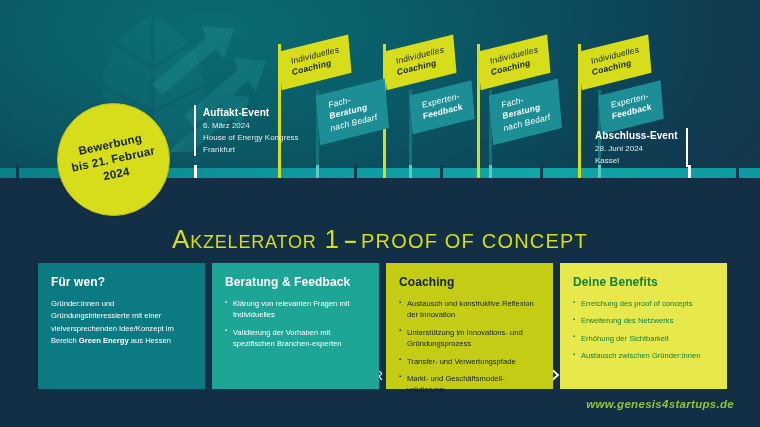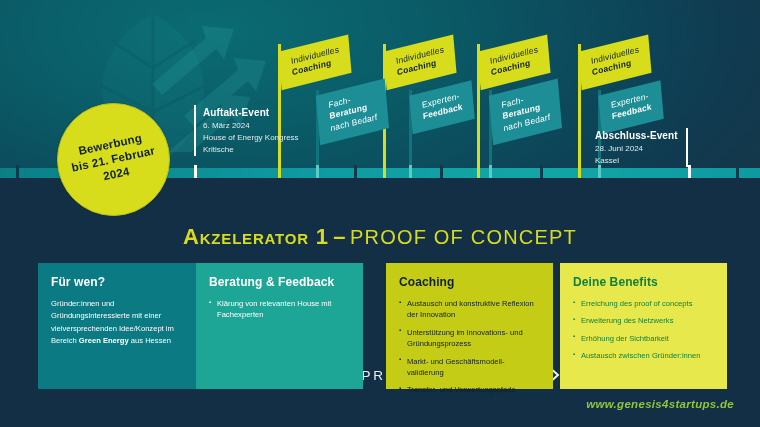--- a/index.html
+++ b/index.html
@@ -78,21 +78,21 @@
   .event .e-t { font-weight:bold; color:#ffffff; font-size:10px; letter-spacing:.1px; }
   .event.left  { border-left:2px solid #ffffff; padding-left:7px; text-align:left; }
   .event.right { border-right:2px solid #ffffff; padding-right:7px; text-align:left; }
 
   
   .headline {
     position:absolute; left:0; top:224px; width:760px;
     text-align:center; white-space:nowrap;
   }
   .headline .h1 {
-    color:#d7dc1b; font-size:22px; font-weight:bold;
+    color:#d7dc1b; font-size:26px; font-weight:normal;
     letter-spacing:.8px; font-variant:small-caps; text-transform:none;
   }
   .headline .dash { color:#d7dc1b; font-size:22px; font-weight:bold; }
   .headline .h2 {
     color:#d7dc1b; font-size:20px; font-weight:400;
     letter-spacing:1.2px;
     margin-top:40px;
   }
 
   
@@ -192,21 +192,21 @@
 
     <div class="flag teal" style="left:600px; top:96px; transform:rotate(-14deg) skewX(-9deg);">
       <div class="l1">Experten-</div>
       <div class="l2">Feedback</div>
     </div>
 
     <div class="event left" style="left:194px; top:105px;">
       <div class="e-t">Auftakt-Event</div>
       <div>6. März 2024</div>
       <div>House of Energy Kongress</div>
-      <div>Kritische</div>
+      <div>Frankfurt</div>
     </div>
 
     <div class="event right" style="left:595px; top:128px; width:93px;">
       <div class="e-t">Abschluss-Event</div>
       <div>28. Juni 2024</div>
       <div>Kassel</div>
     </div>
   </div>
 
   <div class="band-bottom"></div>
@@ -272,34 +272,35 @@
     <span class="h1">Akzelerator 1</span>
     <span class="dash">–</span>
     <span class="h2">PROOF OF CONCEPT</span>
   </div>
 
   <div class="card dark" style="left:38px;">
     <h3>Für wen?</h3>
     <p><span>Gründer:innen und Gründungsinteressierte mit einer vielversprechenden Idee/Konzept im Bereich </span><span class="em">Green Energy</span><span> aus Hessen</span></p>
   </div>
 
-  <div class="card mid" style="left:196px;">
+  <div class="card mid" style="left:212px;">
     <h3>Beratung &amp; Feedback</h3>
     <ul>
-      <li>Klärung von relevanten House mit Fachexperten</li>
+      <li>Klärung von relevanten Fragen mit Individuelles</li>
+      <li>Validierung der Vorhaben mit spezifischen Branchen-experten</li>
     </ul>
   </div>
 
   <div class="card olive" style="left:386px;">
     <h3>Coaching</h3>
     <ul>
       <li>Austausch und konstruktive Reflexion der Innovation</li>
       <li>Unterstützung im Innovations- und Gründungsprozess</li>
+      <li>Transfer- und Verwertungspfade</li>
       <li>Markt- und Geschäftsmodell-validierung</li>
-      <li>Transfer- und Verwertungspfade</li>
     </ul>
   </div>
 
   <div class="card lime" style="left:560px;">
     <h3>Deine Benefits</h3>
     <ul>
       <li>Erreichung des proof of concepts</li>
       <li>Erweiterung des Netzwerks</li>
       <li>Erhöhung der Sichtbarkeit</li>
       <li>Austausch zwischen Gründer:innen</li>

